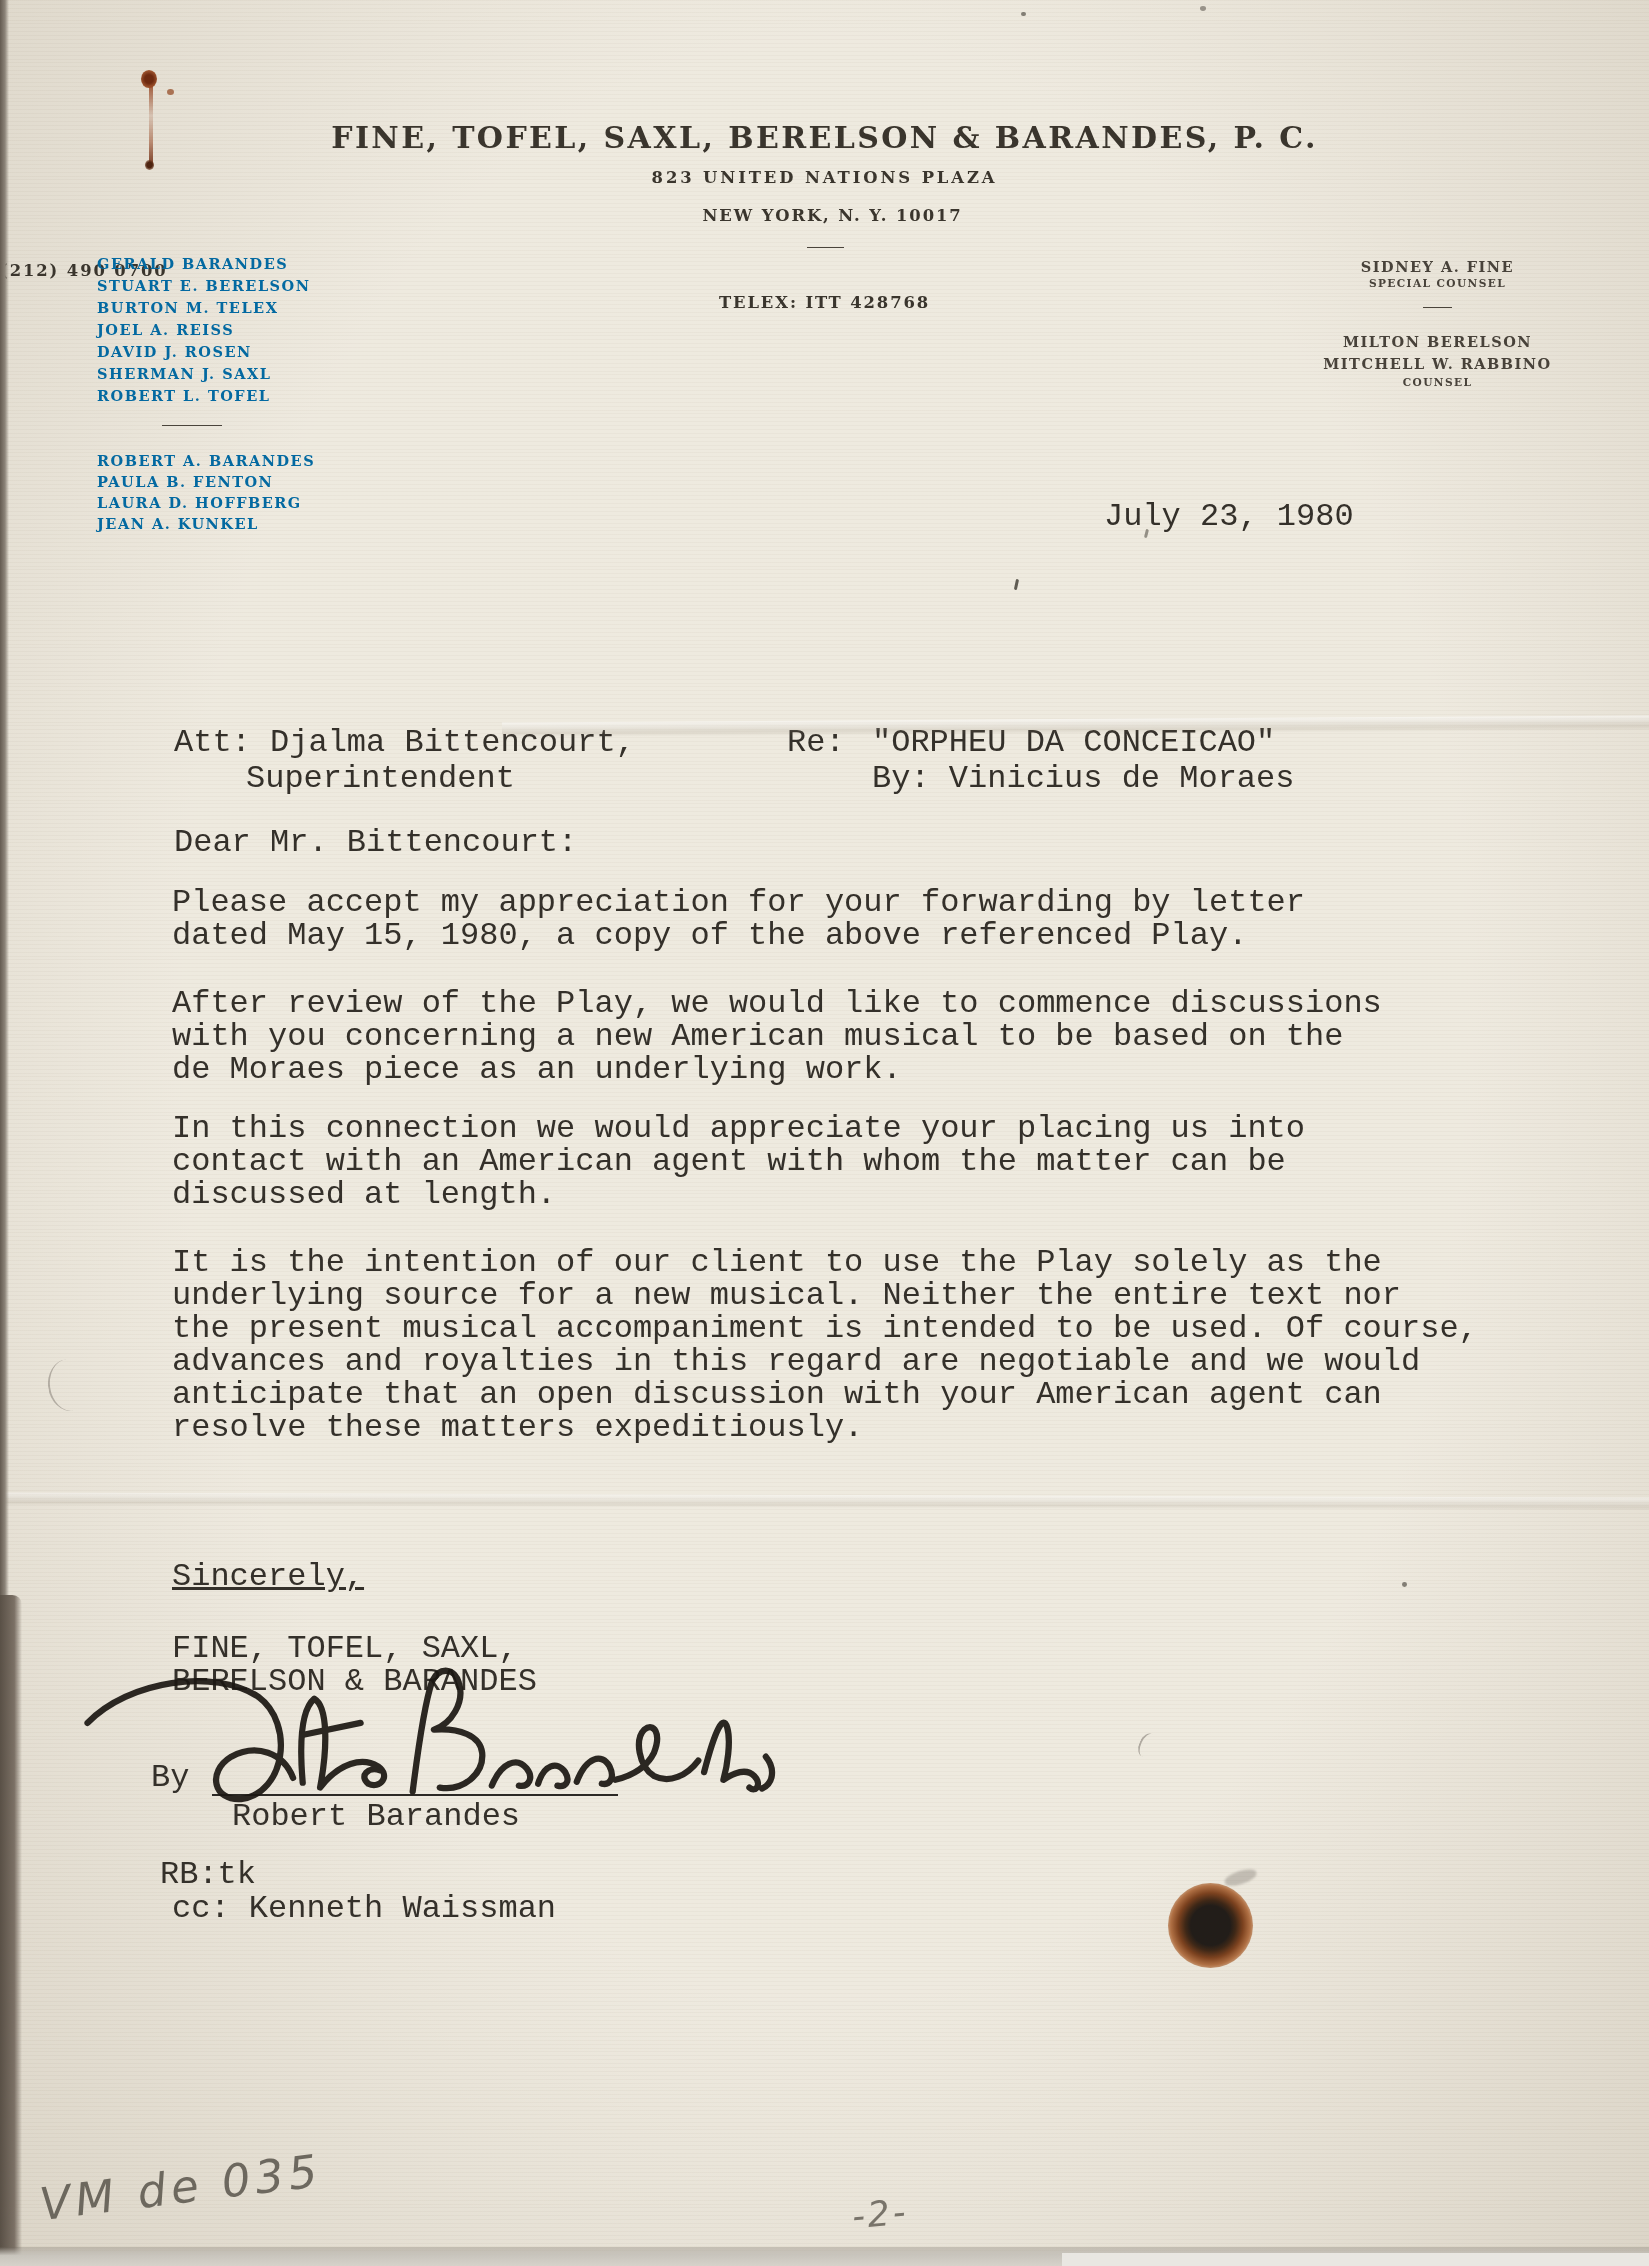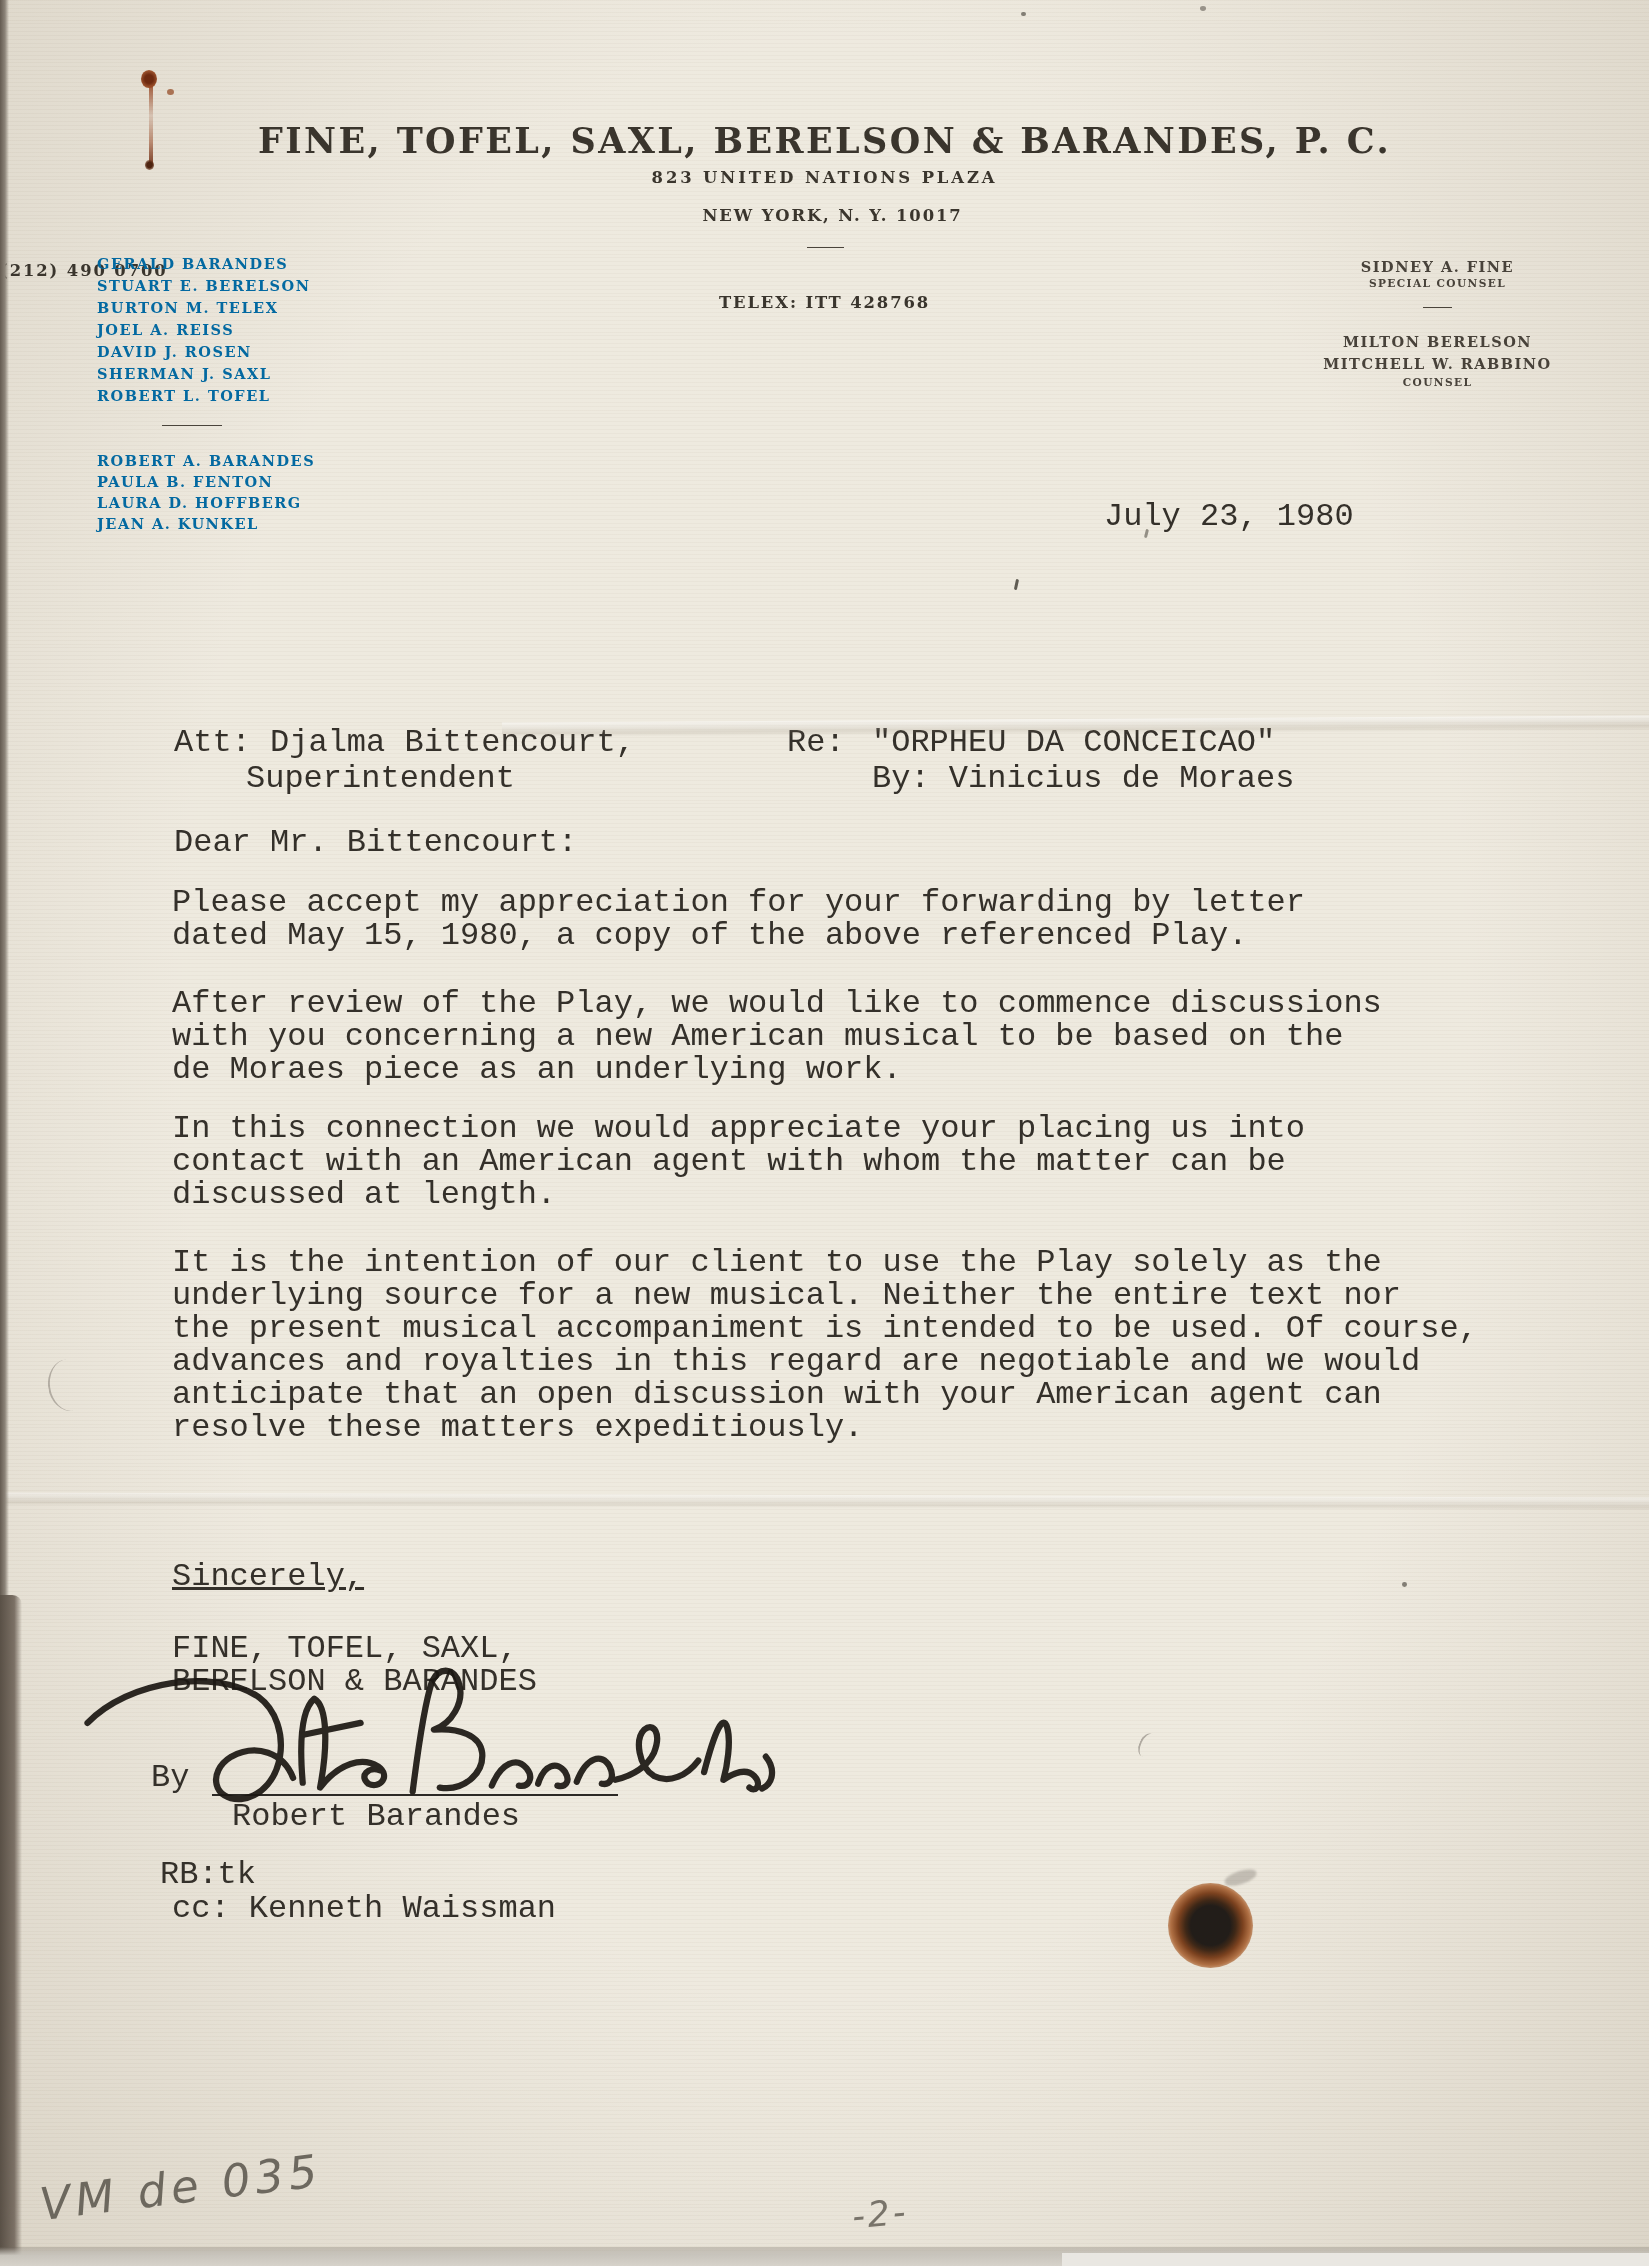--- a/index.html
+++ b/index.html
@@ -19,21 +19,21 @@
     z-index:1;
   }
   .page::after{
     content:"";position:absolute;inset:0;pointer-events:none;
     background:radial-gradient(ellipse at 50% 45%, rgba(255,255,255,0.12) 55%, rgba(120,104,82,0.14) 100%);
     z-index:2;
   }
   .abs{position:absolute;z-index:5;}
   
   .lh{font-family:"DejaVu Serif", serif;color:#3a352d;}
-  .firm-name{top:120px;left:0;width:100%;text-align:center;font-size:35px;font-weight:700;letter-spacing:2.4px;}
+  .firm-name{top:120px;left:0;width:100%;text-align:center;font-size:30px;font-weight:700;letter-spacing:2.4px;}
   .lh-addr1{top:168px;left:0;width:100%;text-align:center;font-size:16.4px;font-weight:700;letter-spacing:2.9px;}
   .lh-addr2{top:206px;left:0;width:100%;text-align:center;font-size:16.4px;font-weight:700;letter-spacing:1.9px;padding-left:8px;}
   .lh-div{top:247px;left:807px;width:37px;border-top:1.9px solid #4a443b;}
   .lh-phone{top:261px;left:0;width:100%;text-align:left;font-size:16.4px;font-weight:700;letter-spacing:1.9px;}
   .lh-telex{top:293px;left:0;width:100%;text-align:center;font-size:16.4px;font-weight:700;letter-spacing:1.9px;}
   .lh-col-left{top:253px;left:97px;font-size:14.5px;font-weight:700;letter-spacing:1.5px;color:#0369a1;}
   .lh-col-left ul{list-style:none;margin:0;padding:0;}
   .lh-col-left li{line-height:22px;white-space:nowrap;}
   .group-div{top:425px;left:162px;width:60px;border-top:1.9px solid #4a443b;}
   .lh-col-left2{top:450px;}

